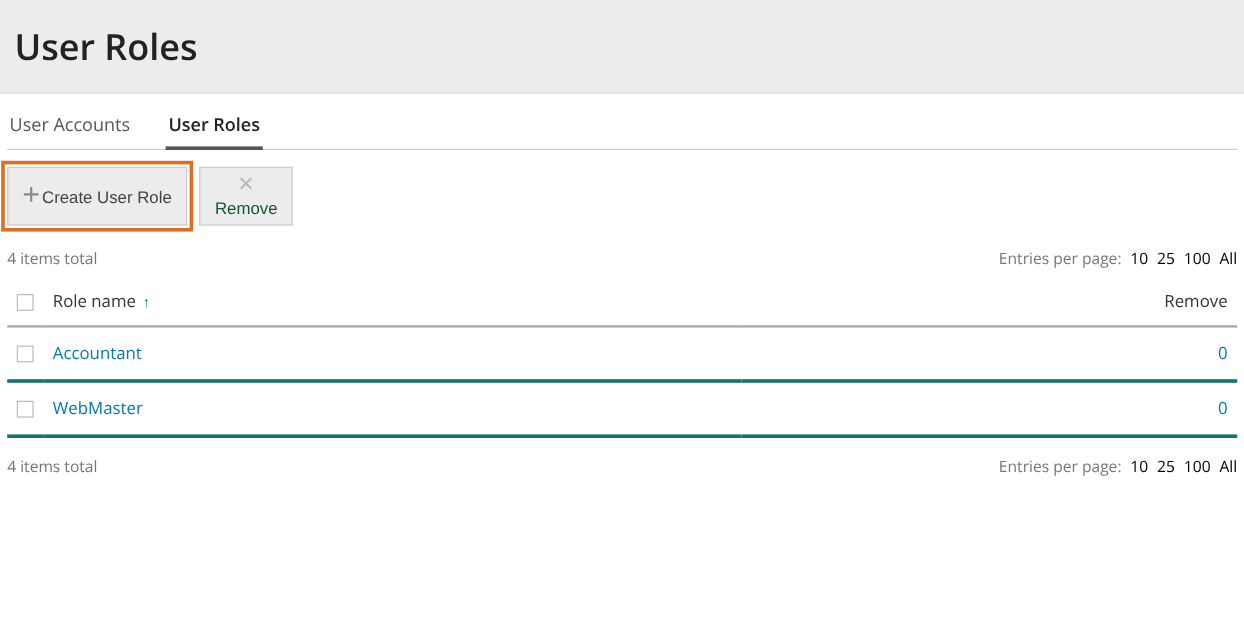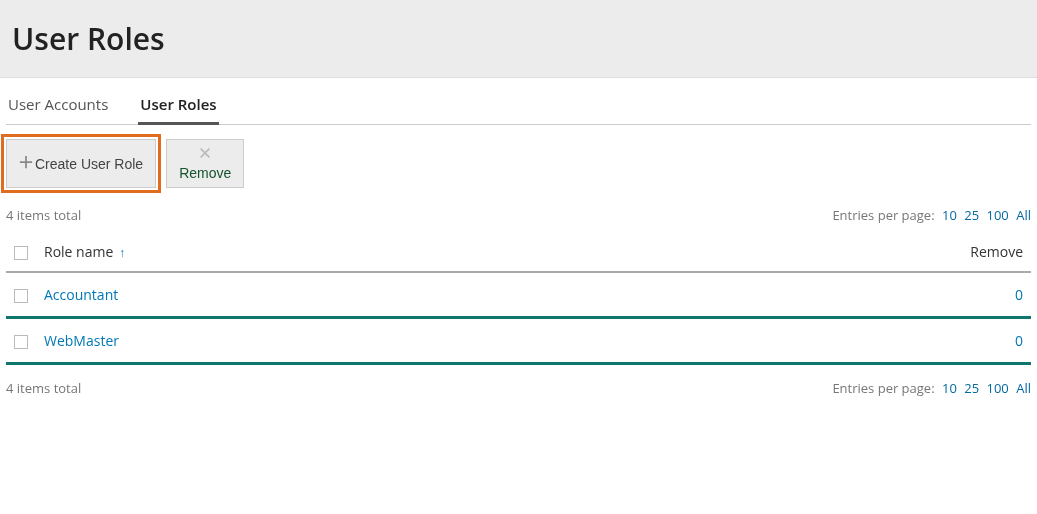--- a/index.html
+++ b/index.html
@@ -91,21 +91,21 @@
       justify-content: space-between;
       align-items: center;
       font-size: 13px;
       color: #777;
       margin-bottom: 8px;
     }
     .entries-per-page {
       color: #777;
     }
     .entries-per-page a {
-      color: #0369a1;
+      color: #000000;
       text-decoration: none;
       margin-left: 4px;
       cursor: pointer;
     }
     table.roles {
       width: 100%;
       border-collapse: collapse;
     }
     table.roles thead th {
       text-align: left;

